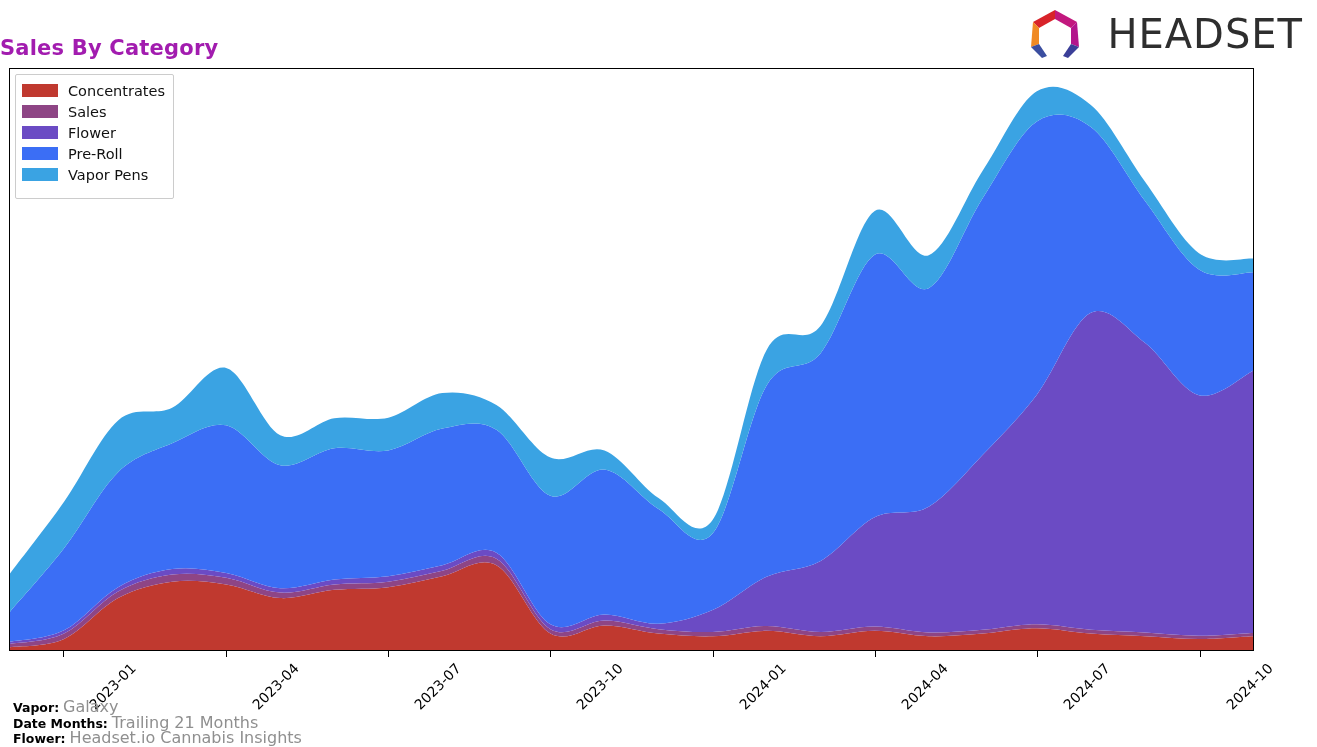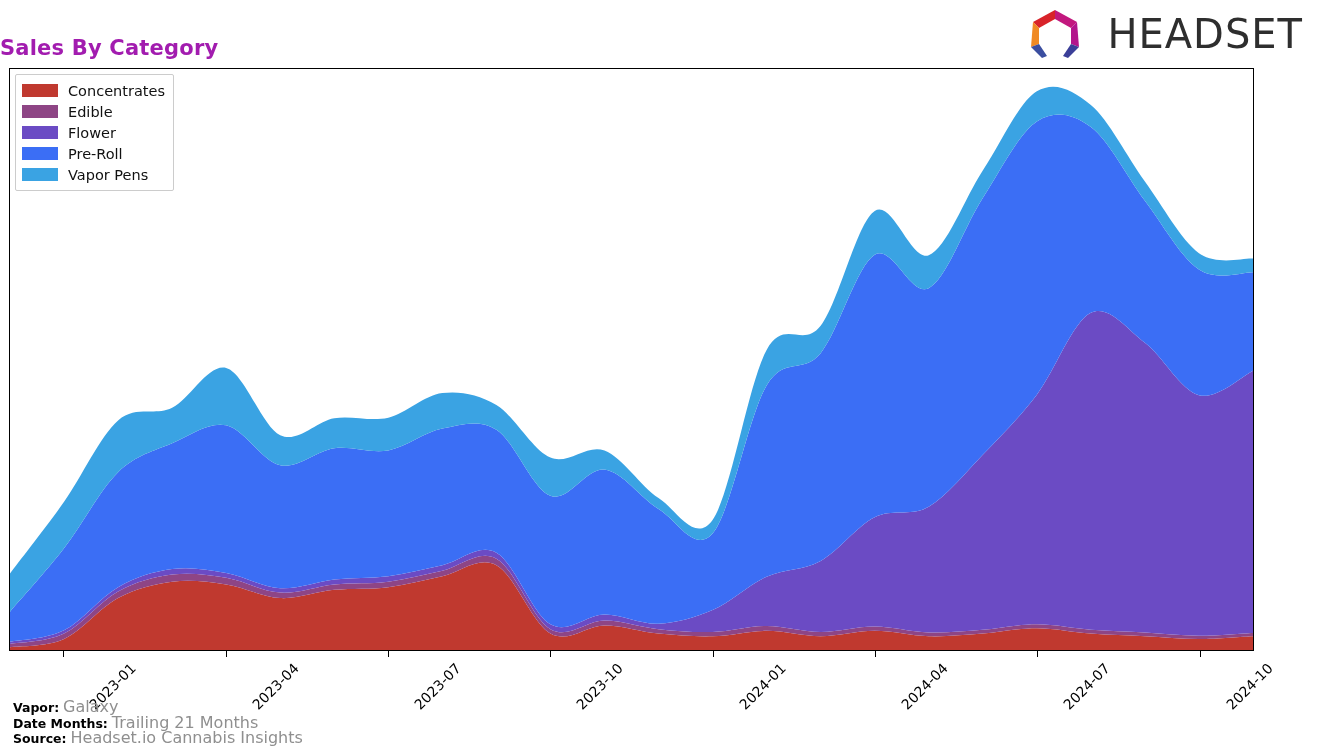--- a/index.html
+++ b/index.html
@@ -65,21 +65,21 @@
   }
 
   
   #legend {
     position: absolute;
     left: 15px;
     top: 74px;
     background: #ffffff;
     border: 1px solid #cccccc;
     border-radius: 2px;
-    padding: 5px 8px 5px 6px;
+    padding: 5px 8px 13px 6px;
     z-index: 5;
   }
   .legend-row {
     display: flex;
     align-items: center;
     height: 21px;
   }
   .legend-swatch {
     width: 36px;
     height: 13px;
@@ -174,21 +174,21 @@
     </svg>
 </div>
 
 <div id="legend">
   <div class="legend-row">
     <span class="legend-swatch" style="background: rgb(192, 57, 47);"></span>
     <span class="legend-label">Concentrates</span>
   </div>
   <div class="legend-row">
     <span class="legend-swatch" style="background: rgb(142, 69, 133);"></span>
-    <span class="legend-label">Edible</span>
+    <span class="legend-label">Sales</span>
   </div>
   <div class="legend-row">
     <span class="legend-swatch" style="background: rgb(107, 75, 196);"></span>
     <span class="legend-label">Flower</span>
   </div>
   <div class="legend-row">
     <span class="legend-swatch" style="background: rgb(59, 110, 245);"></span>
     <span class="legend-label">Pre-Roll</span>
   </div>
   <div class="legend-row">
@@ -219,16 +219,16 @@
 <div id="footer">
   <div class="footer-row">
     <span class="footer-key">Vapor:</span>
     <span class="footer-val">Galaxy</span>
   </div>
   <div class="footer-row">
     <span class="footer-key">Date Months:</span>
     <span class="footer-val">Trailing 21 Months</span>
   </div>
   <div class="footer-row">
-    <span class="footer-key">Source:</span>
+    <span class="footer-key">Flower:</span>
     <span class="footer-val">Headset.io Cannabis Insights</span>
   </div>
 </div>
 
 </body></html>

